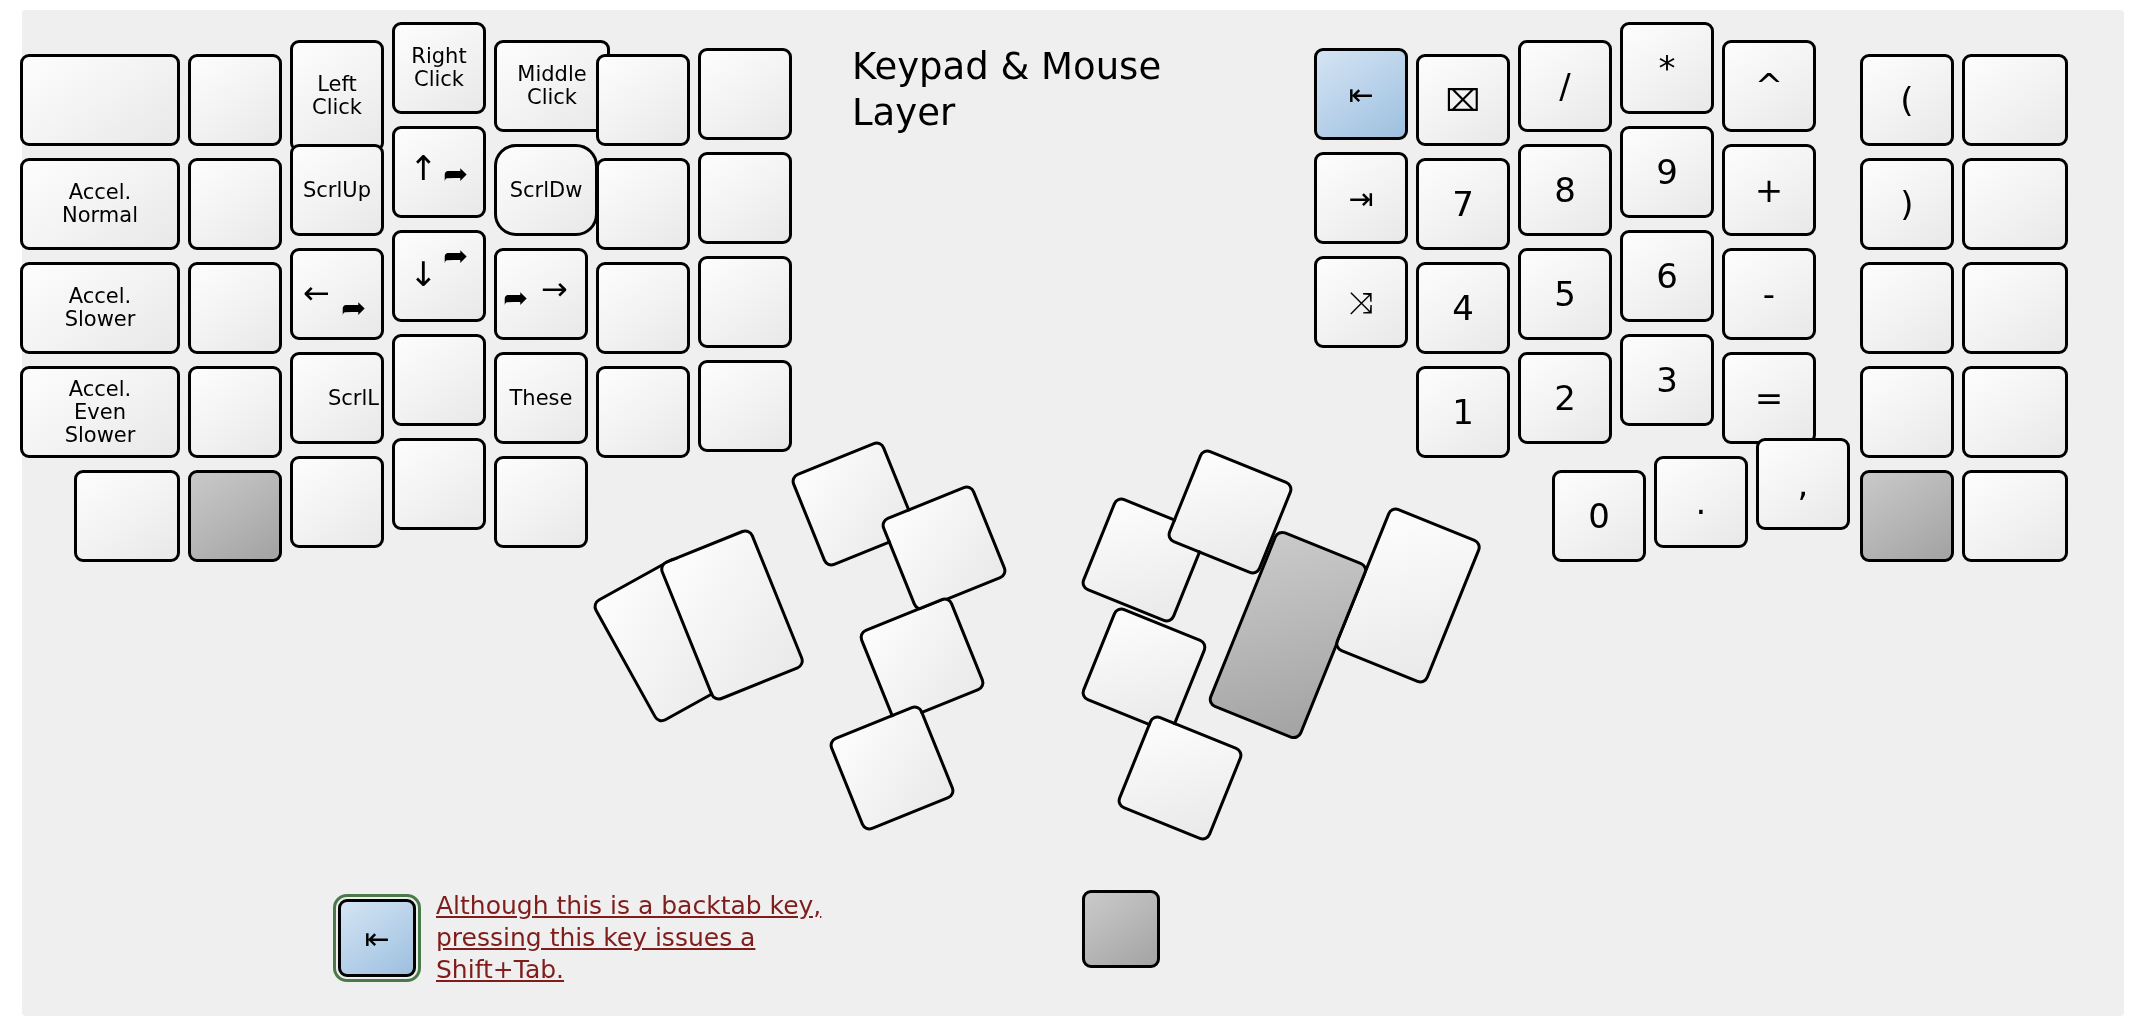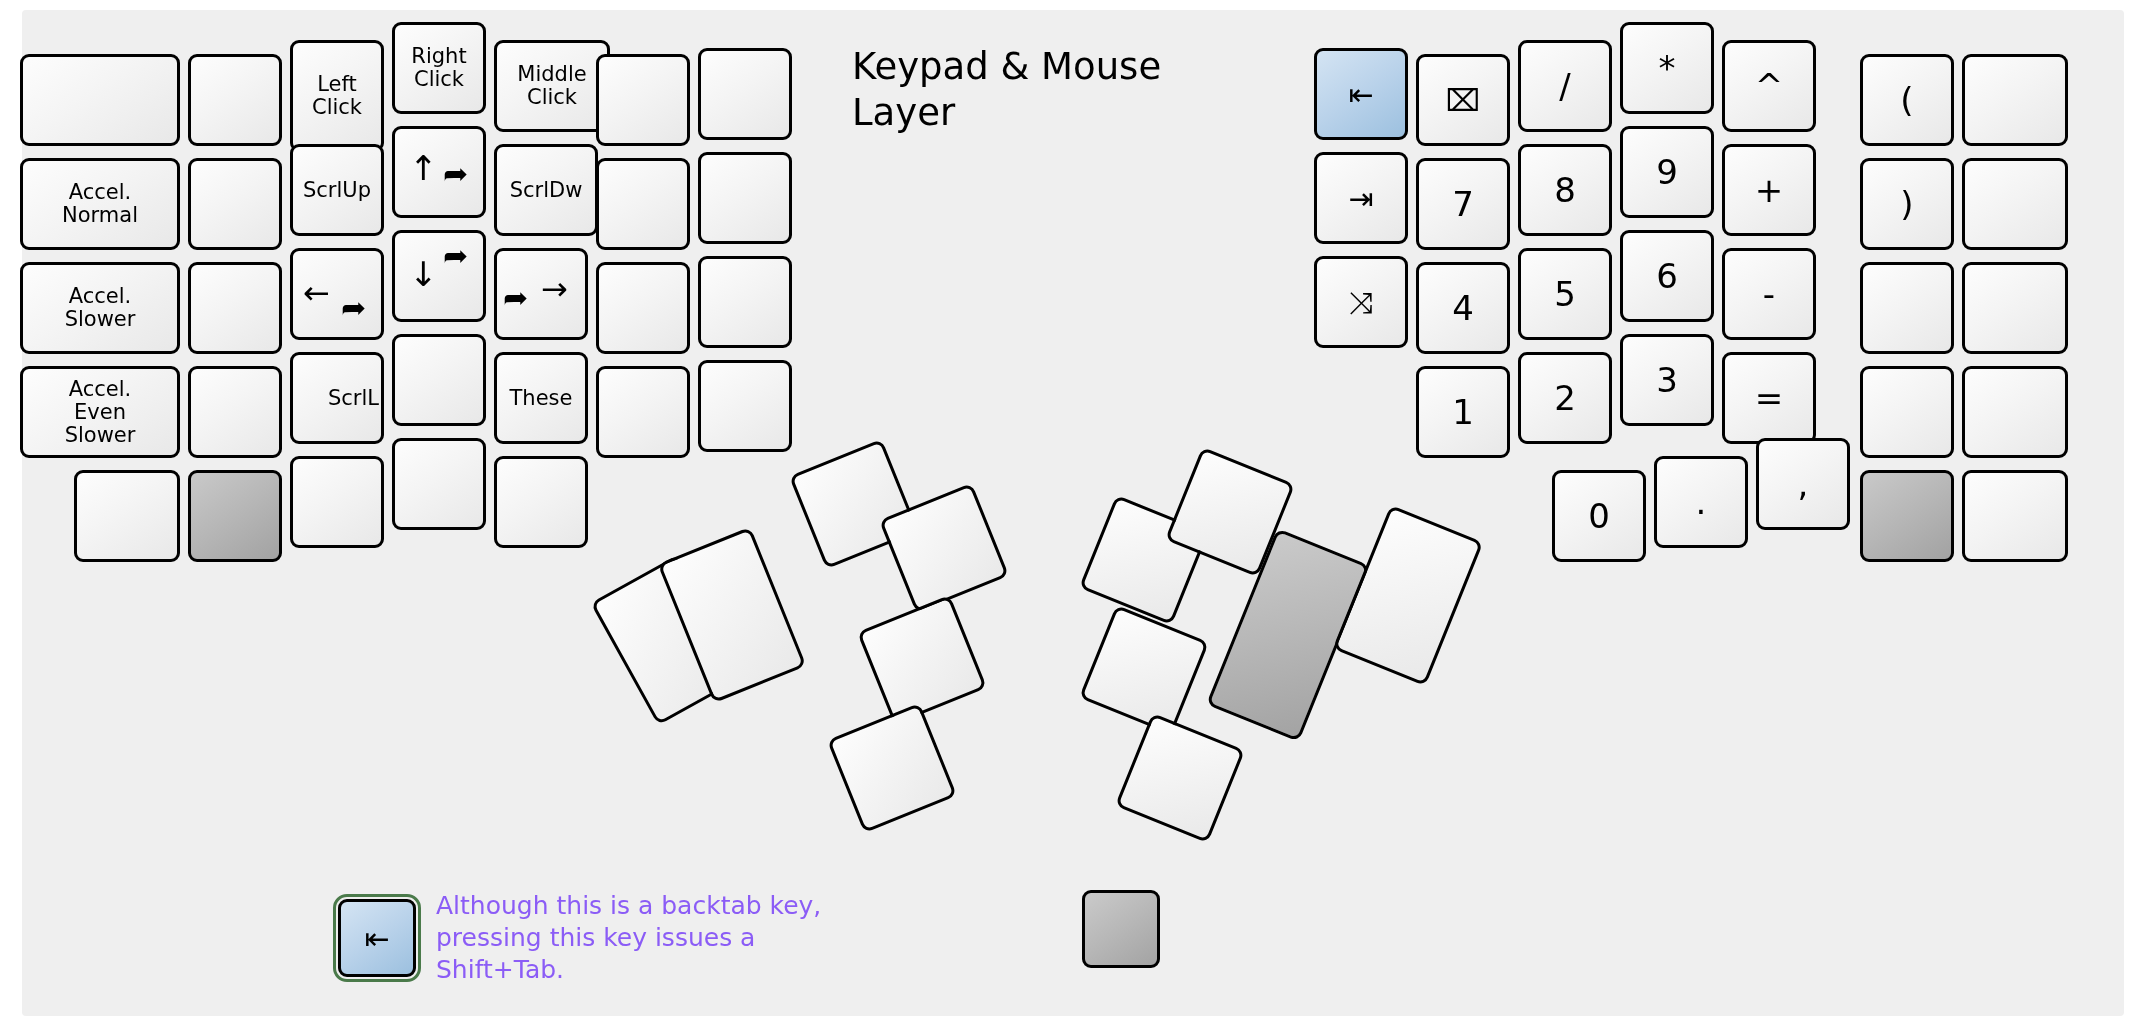--- a/index.html
+++ b/index.html
@@ -113,22 +113,23 @@
     outline: 3px solid #4a7a4a;
     outline-offset: 2px;
   }
   .legend-key.trans {
     background: linear-gradient(145deg, #cacaca 0%, #b7b7b7 50%, #a3a3a3 100%);
   }
   .legend-text {
     margin-left: 20px;
     font-size: 25px;
     line-height: 32px;
-    color: #8b5cf6;
+    color: #7f1d1d;
     white-space: pre-line;
+    text-decoration: underline;
   }
 </style>
 </head>
 <body>
 
 <div id="root">
   <div class="board">
 
     <div class="title">Keypad &amp; Mouse
 Layer</div>
@@ -167,21 +168,21 @@
       </div>
     <div class="key" style="left:268px;top:134px;width:94px;height:92px;">
         <span class="lbl">ScrlUp</span>
       </div>
     <div class="key" style="left:370px;top:116px;width:94px;height:92px;">
       <div class="cell-inner">
         <span style="left:14px;top:22px;font-size:34px;">↑</span>
         <span style="left:48px;top:30px;font-size:30px;">➦</span>
       </div>
     </div>
-    <div class="key" style="left:472px;top:134px;width:104px;height:92px;">
+    <div class="key" style="left:472px;top:134px;width:104px;height:92px;border-radius:22px;">
         <span class="lbl">ScrlDw</span>
       </div>
     <div class="key" style="left:574px;top:148px;width:94px;height:92px;">
         <span class="lbl"></span>
       </div>
     <div class="key" style="left:676px;top:142px;width:94px;height:92px;">
         <span class="lbl"></span>
       </div>
 
     <div class="key" style="left:-2px;top:252px;width:160px;height:92px;">

